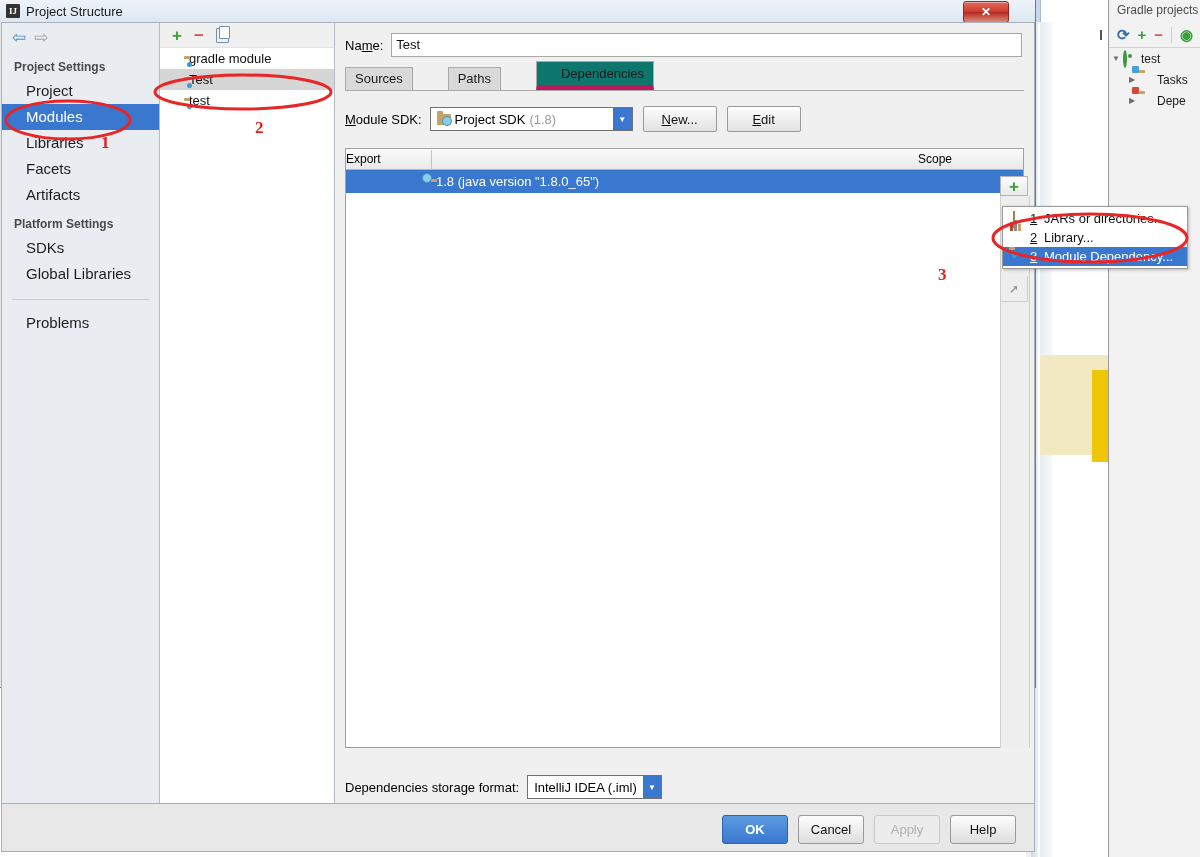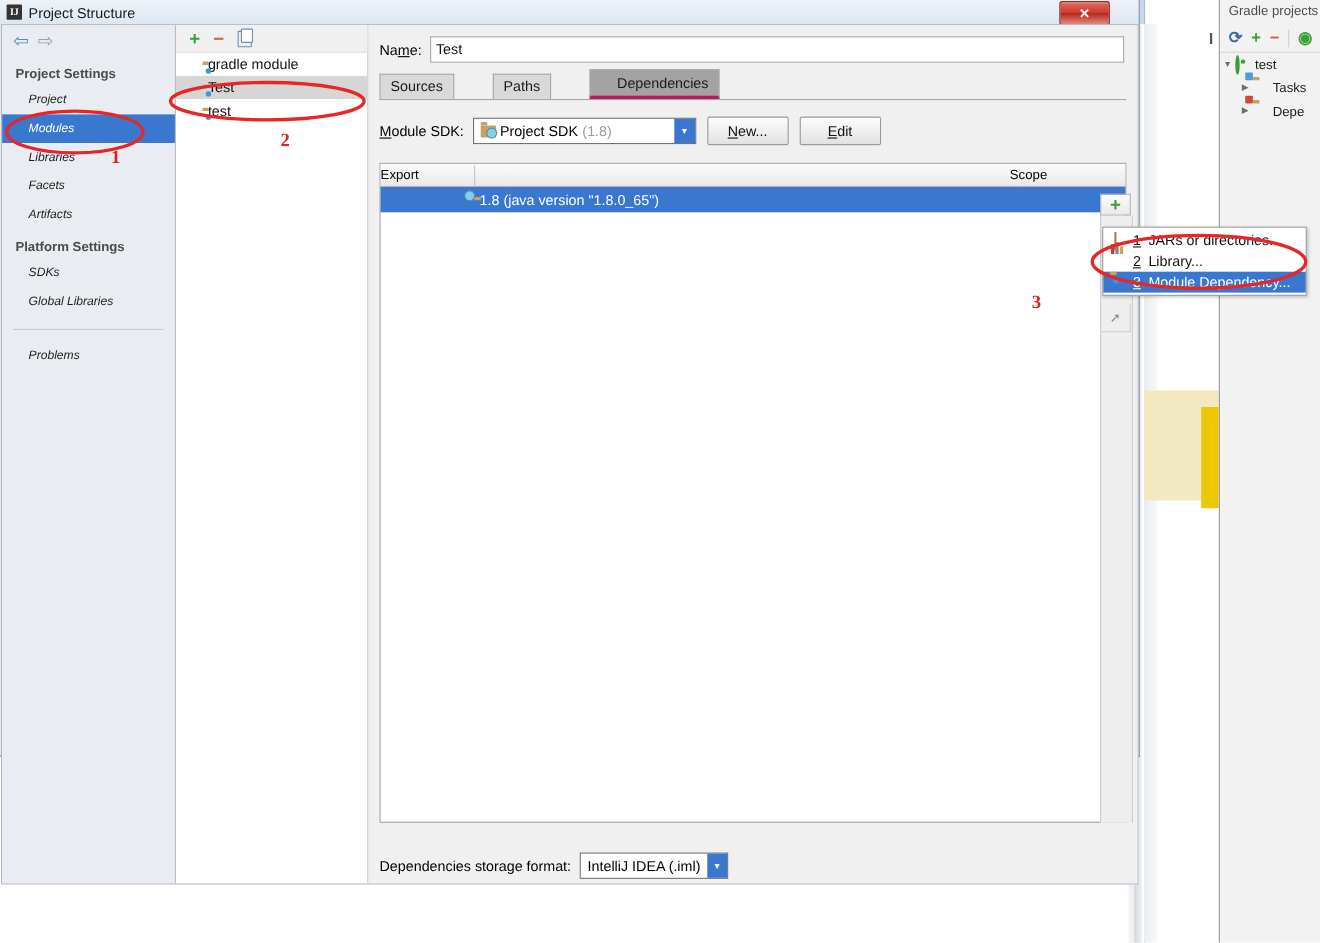--- a/index.html
+++ b/index.html
@@ -106,21 +106,21 @@
   
   .settings-pane {
     position: absolute; left: 0; top: 0; width: 158px; height: 780px;
     background: #e9edf1; border-right: 1px solid #b6bcc4; box-sizing: border-box;
   }
   .nav-bar { height: 28px; display: flex; align-items: center; gap: 8px; padding-left: 10px; }
   .arrow-l, .arrow-r { font-size: 17px; line-height: 1; }
   .arrow-l { color: #4a90c4; }
   .arrow-r { color: #9aa3ab; }
   .group-title { font-size: 12px; font-weight: bold; color: #4a4a4a; padding: 9px 0 4px 12px; }
-  .nav-item { height: 26px; line-height: 26px; padding-left: 24px; font-size: 11px; color: #1d1d1d; font-style: italic; }
+  .nav-item { height: 26px; line-height: 26px; padding-left: 24px; font-size: 15px; color: #1d1d1d; }
   .nav-item.sel { background: #3a78d0; color: #ffffff; }
   .nav-sep { height: 1px; background: #c6ccd2; margin: 12px 10px 0 10px; }
 
   
   .module-pane {
     position: absolute; left: 158px; top: 0; width: 175px; height: 780px;
     background: #ffffff; border-right: 1px solid #b6bcc4; box-sizing: border-box;
   }
   .module-toolbar { height: 24px; display: flex; align-items: center; gap: 12px; padding-left: 12px;
                     background: #f0f0f0; border-bottom: 1px solid #e2e2e2; }
@@ -139,22 +139,22 @@
   .name-label { font-size: 13px; margin-right: 8px; }
   .u { text-decoration: underline; }
   .name-input { flex: 1; height: 24px; background: #fff; border: 1px solid #a8a8a8;
                 font-size: 13px; padding: 0 4px; box-sizing: border-box; line-height: 22px; color: #111; }
 
   .tabs { display: flex; align-items: flex-end; margin: 9px 0 0 10px; height: 24px;
           border-bottom: 1px solid #a9a9a9; width: 679px; box-sizing: border-box; gap: 36px; }
   .tab { height: 22px; line-height: 22px; padding: 0 9px; font-size: 13px;
          background: #d9d9d9; border: 1px solid #a9a9a9; border-bottom: none; margin-right: -1px;
          color: #1a1a1a; }
-  .tab.active { background: #a3a3a3; height: 23px; line-height: 23px; position: relative; z-index: 2;
-                border-bottom: 3px solid #be185d; padding-left: 24px; }
+  .tab.active { background: #0f766e; height: 23px; line-height: 23px; position: relative; z-index: 2;
+                border-bottom: 5px solid #be185d; padding-left: 24px; }
 
   .sdk-row { display: flex; align-items: center; height: 26px; margin: 15px 0 0 10px; }
   .sdk-label { font-size: 13px; margin-right: 8px; }
   .combo { height: 24px; background: #fff; border: 1px solid #737373; display: flex; align-items: center;
            box-sizing: border-box; }
   .combo .val { font-size: 13px; padding: 0 6px; display: flex; align-items: center; gap: 4px; white-space: nowrap; }
   .combo .dim { color: #9a9a9a; }
   .combo .arrowbox { width: 19px; height: 22px; background: #3a78d0; display: flex; align-items: center;
                      justify-content: center; color: #fff; font-size: 8px; margin-left: auto; }
   .btn {
@@ -414,20 +414,28 @@
         </div>
         <div class="pop-item sel">
           <span class="pop-ic"><span class="src-ic" style="margin-top:2px"></span></span>
           <span class="pop-num">3</span>
           <span>Module Dependency...</span>
         </div>
       </div>
 
     </div>
 
+    <div class="dlg-footer">
+      <div class="footer-btns">
+        <div class="fbtn primary">OK</div>
+        <div class="fbtn">Cancel</div>
+        <div class="fbtn disabled">Apply</div>
+        <div class="fbtn">Help</div>
+      </div>
+    </div>
   </div>
 
   <svg class="ellipse-svg" style="left:0px; top:95px; width:160px; height:50px;">
     <ellipse cx="68" cy="25" rx="62" ry="19"></ellipse>
   </svg>
   <div class="anno-num" style="left:101px; top:133px;">1</div>
 
   <svg class="ellipse-svg" style="left:150px; top:68px; width:200px; height:48px;">
     <ellipse cx="93" cy="24" rx="88" ry="17"></ellipse>
   </svg>

